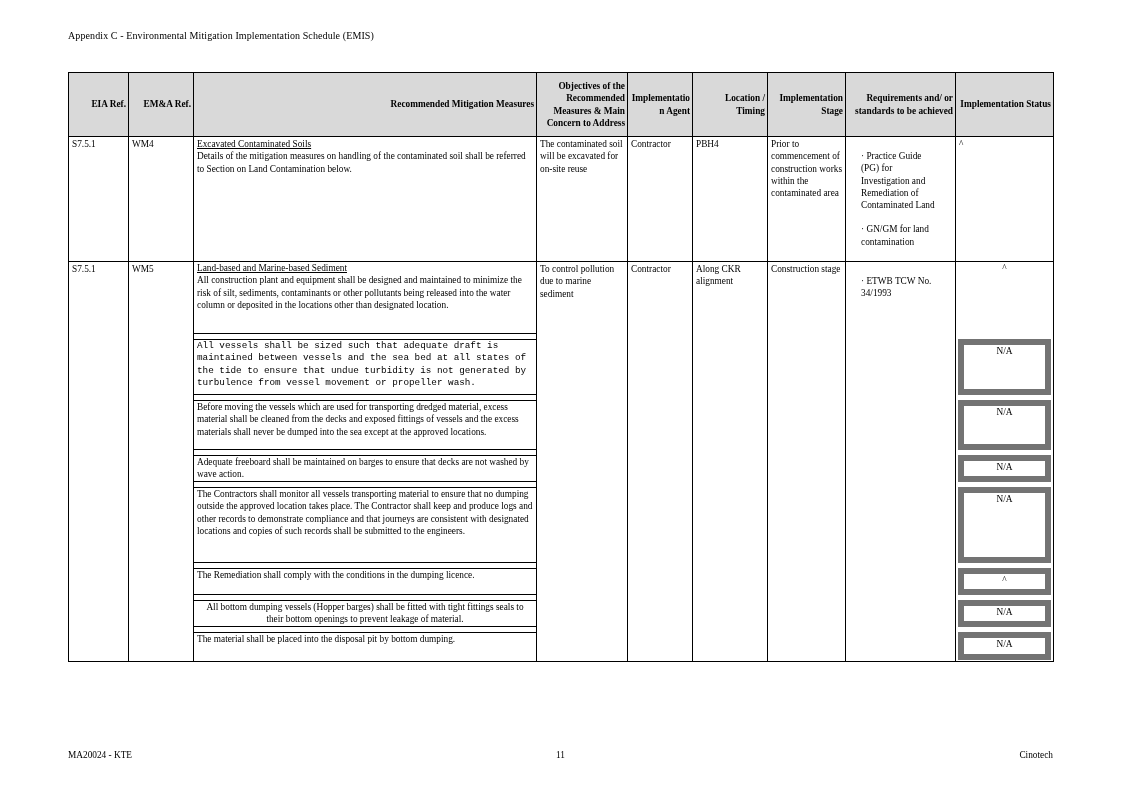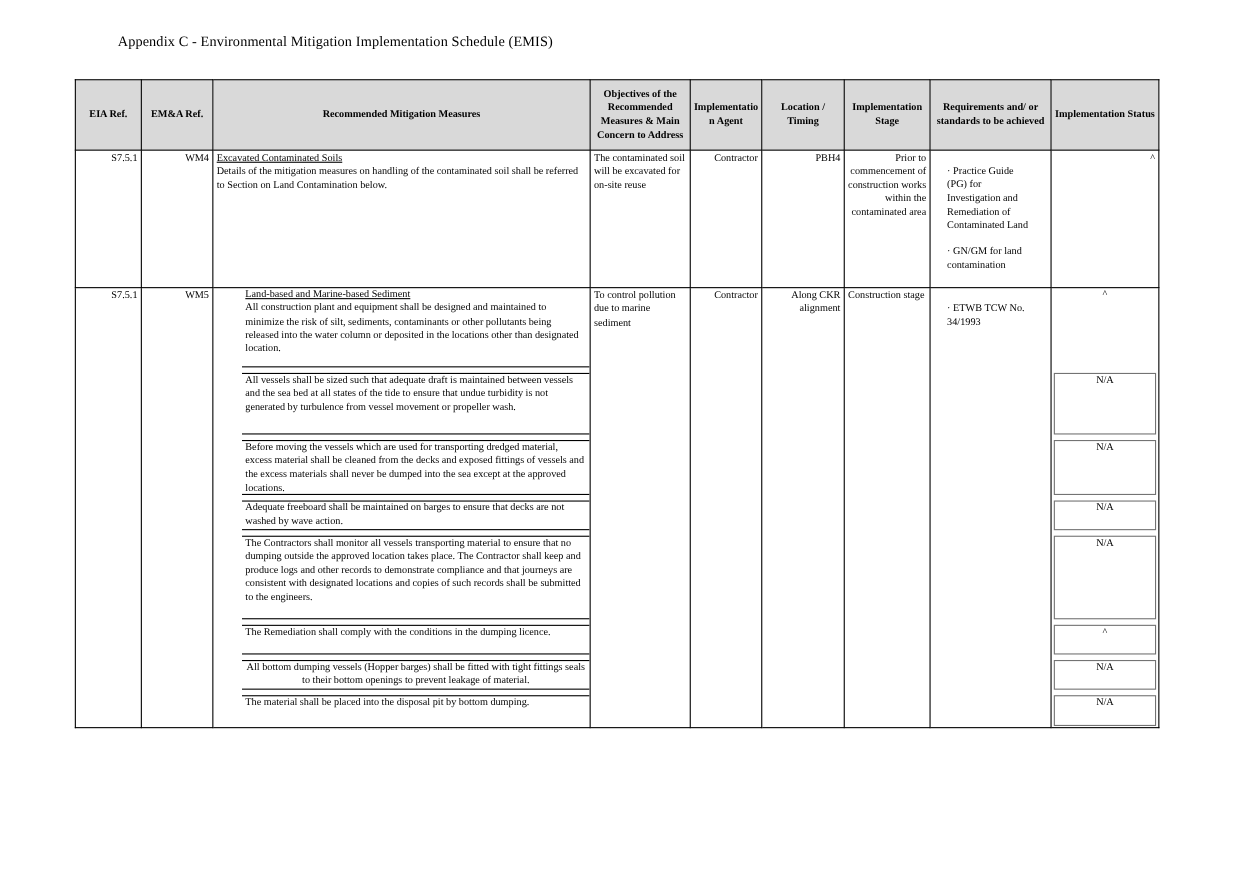--- a/index.html
+++ b/index.html
@@ -1,38 +1,38 @@
 <!DOCTYPE html>
 <html><head>
 <meta charset="utf-8">
 <style>
   * { margin:0; padding:0; box-sizing:border-box; }
   html,body { background:#e8e8e8; }
   body { width:1122px; height:794px; font-family:"Liberation Serif","DejaVu Serif",serif; color:#000; }
   .page { position:relative; width:1122px; height:794px; background:#ffffff; overflow:hidden; }
 
-  .appendix-title { position:absolute; left:68px; top:30px; font-size:13px; letter-spacing:0.1px;margin-left:39px; }
+  .appendix-title { position:absolute; left:68px; top:30px; font-size:10px; letter-spacing:0.1px; }
 
   table.emis { position:absolute; left:68px; top:72px; width:985px; border-collapse:collapse; table-layout:fixed; }
   table.emis, table.emis th, table.emis td { border:1px solid #000; }
   th, td { vertical-align:top; font-size:9.3px; line-height:12.3px; overflow:hidden; }
-  th { background:#d9d9d9; font-weight:bold; text-align:center; vertical-align:middle; padding:1px 2px; }
+  th { background:#d9d9d9; font-weight:bold; text-align:right; vertical-align:middle; padding:1px 2px; }
   td { padding:1px 3px; }
-  td.c-center { text-align:right; }
+  td.c-center { text-align:left; }
   .th-break { overflow-wrap:anywhere; }
 
   .mtitle { text-decoration:underline; }
 
   td.stack-cell { padding:0; }
   .stack { width:100%; height:100%; }
   .seg { position:relative; }
-  .mbox { position:absolute; left:0; right:0; top:0; bottom:5px; border-top:1px solid #000; border-bottom:1px solid #000; padding:0 3px; overflow:hidden;margin-left:26px; }
+  .mbox { position:absolute; left:0; right:0; top:0; bottom:5px; border-top:1px solid #000; border-bottom:1px solid #000; padding:0 3px; overflow:hidden; }
   .seg.first .mbox { border-top:none; }
   .seg.last  .mbox { bottom:1px; border-bottom:none; }
-  .sbox { position:absolute; left:2px; right:2px; top:0; bottom:5px; border:1px solid #737373; text-align:center; padding-top:0; overflow:hidden; }
+  .sbox { position:absolute; left:2px; right:2px; top:0; bottom:5px; border:6px solid #737373; text-align:center; padding-top:0; overflow:hidden; }
   .seg.first .sbox { border:none; }
   .seg.last  .sbox { bottom:1px; }
 
   .req-line { margin:12px; }
 
   .footer { position:absolute; left:68px; top:750px; width:985px; height:14px; font-size:9.3px; }
   .footer .f-left  { position:absolute; left:0; top:0; }
   .footer .f-center{ position:absolute; left:50%; transform:translateX(-50%); top:0; }
   .footer .f-right { position:absolute; right:0; top:0; }
 </style>
@@ -90,21 +90,21 @@
         <td class="c-center">S7.5.1</td>
         <td class="c-center">WM5</td>
         <td class="stack-cell">
           <div class="stack">
               <div class="seg first" style="height: 77px;">
                 <div class="mbox">
                   <div class="mtitle">Land-based and Marine-based Sediment</div>
                   <div>All construction plant and equipment shall be designed and maintained to minimize the risk of silt, sediments, contaminants or other pollutants being released into the water column or deposited in the locations other than designated location.</div>
                 </div>
               </div>
-              <div class="seg" style="height: 61px;">
+              <div class="seg" style="height: 61px; font-family: Liberation Mono, monospace;">
                 <div class="mbox">
                   <div>All vessels shall be sized such that adequate draft is maintained between vessels and the sea bed at all states of the tide to ensure that undue turbidity is not generated by turbulence from vessel movement or propeller wash.</div>
                 </div>
               </div>
               <div class="seg" style="height: 55px;">
                 <div class="mbox">
                   <div>Before moving the vessels which are used for transporting dredged material, excess material shall be cleaned from the decks and exposed fittings of vessels and the excess materials shall never be dumped into the sea except at the approved locations.</div>
                 </div>
               </div>
               <div class="seg" style="height: 32px; text-decoration: underline;">
@@ -166,14 +166,19 @@
               </div>
               <div class="seg last" style="height: 29px;">
                 <div class="sbox">N/A</div>
               </div>
             </div>
         </td>
       </tr>
     </tbody>
   </table>
 
+  <div class="footer">
+    <span class="f-left">MA20024 - KTE</span>
+    <span class="f-center">11</span>
+    <span class="f-right">Cinotech</span>
+  </div>
 
 </div>
 
 </body></html>

